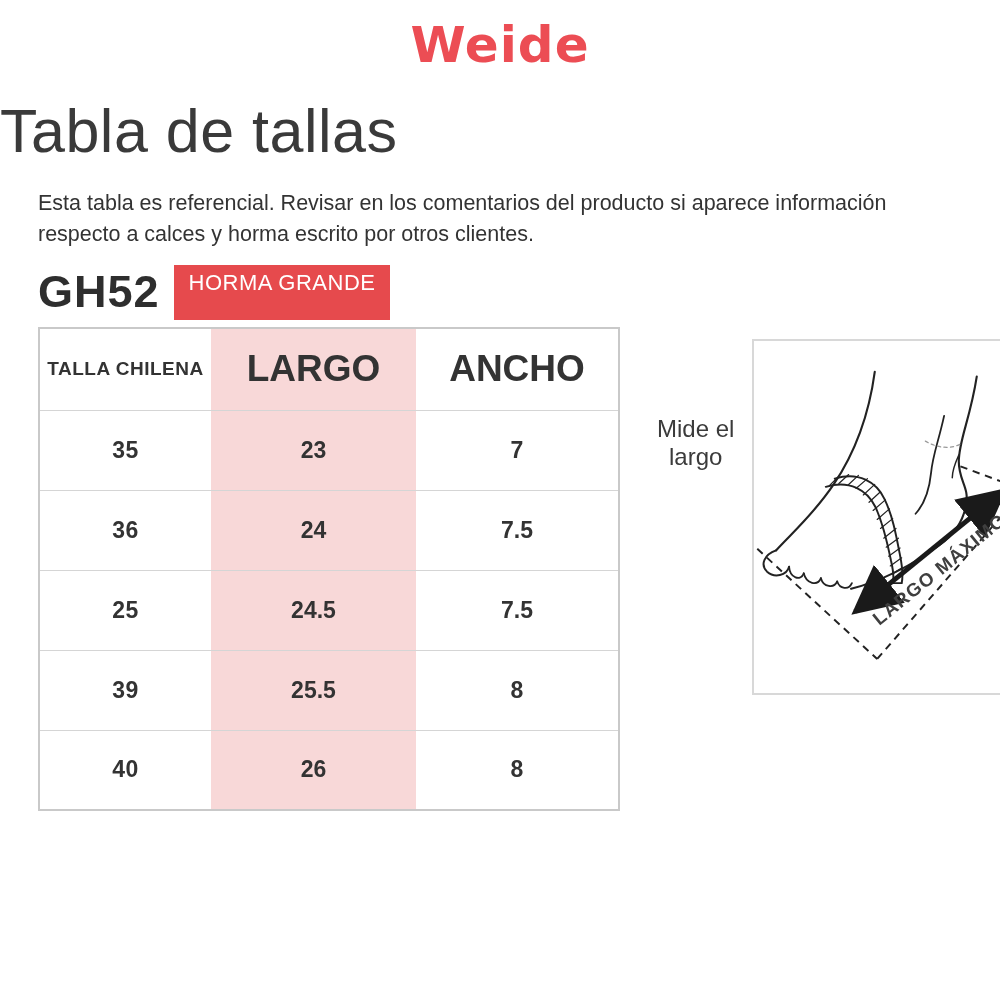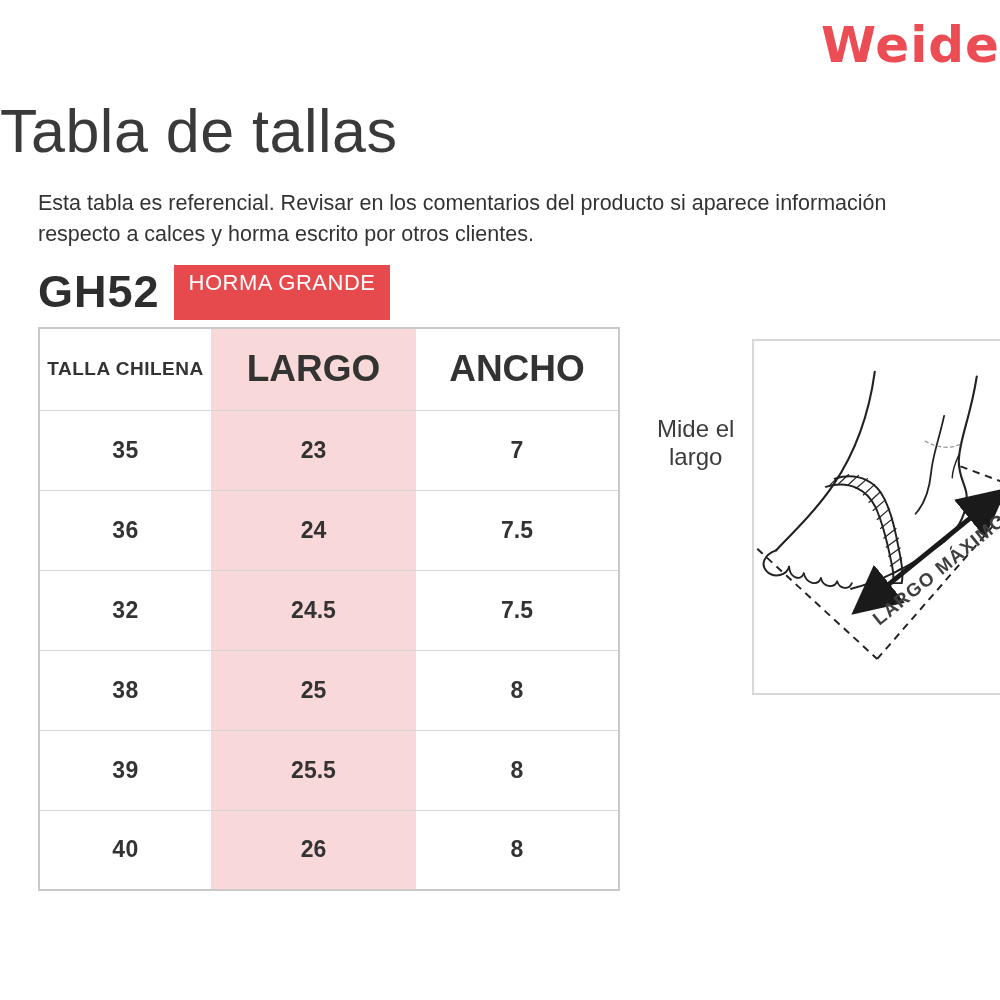--- a/index.html
+++ b/index.html
@@ -8,21 +8,21 @@
     --pink:#f8d8d8;
     --ink:#383838;
   }
   *{box-sizing:border-box;}
   html,body{margin:0;padding:0;background:#fff;}
   .page{
     width:1000px;height:1000px;overflow:hidden;background:#fff;
     font-family:"Liberation Sans","DejaVu Sans",sans-serif;color:var(--ink);
   }
   .logo{
-    text-align:right;padding-top:16px;
+    text-align:center;padding-top:16px;
     font-size:50px;font-weight:700;color:var(--brand);
     letter-spacing:1px;
     font-family:"DejaVu Sans","Liberation Sans",sans-serif;
   }
   .title{
     text-align:left;margin-top:22px;
     font-size:61px;font-weight:400;color:#3a3a3a;letter-spacing:0.5px;
   }
   .intro{
     margin:28px 40px 0 38px;
@@ -98,28 +98,23 @@
           <td class="col1">35</td>
           <td class="col2 pinkcol">23</td>
           <td class="col3">7</td>
         </tr>
         <tr>
           <td class="col1">36</td>
           <td class="col2 pinkcol">24</td>
           <td class="col3">7.5</td>
         </tr>
         <tr>
-          <td class="col1">32</td>
+          <td class="col1">25</td>
           <td class="col2 pinkcol">24.5</td>
           <td class="col3">7.5</td>
-        </tr>
-        <tr>
-          <td class="col1">38</td>
-          <td class="col2 pinkcol">25</td>
-          <td class="col3">8</td>
         </tr>
         <tr>
           <td class="col1">39</td>
           <td class="col2 pinkcol">25.5</td>
           <td class="col3">8</td>
         </tr>
         <tr>
           <td class="col1">40</td>
           <td class="col2 pinkcol">26</td>
           <td class="col3">8</td>

